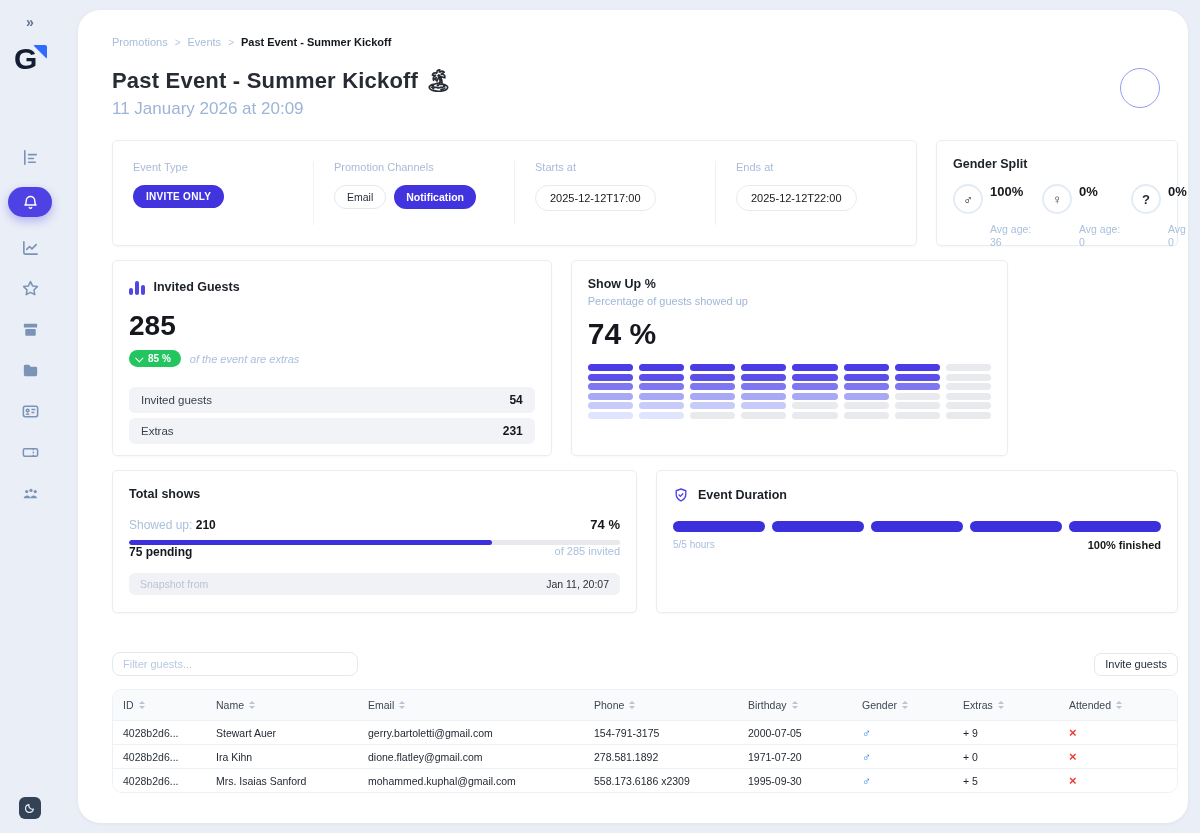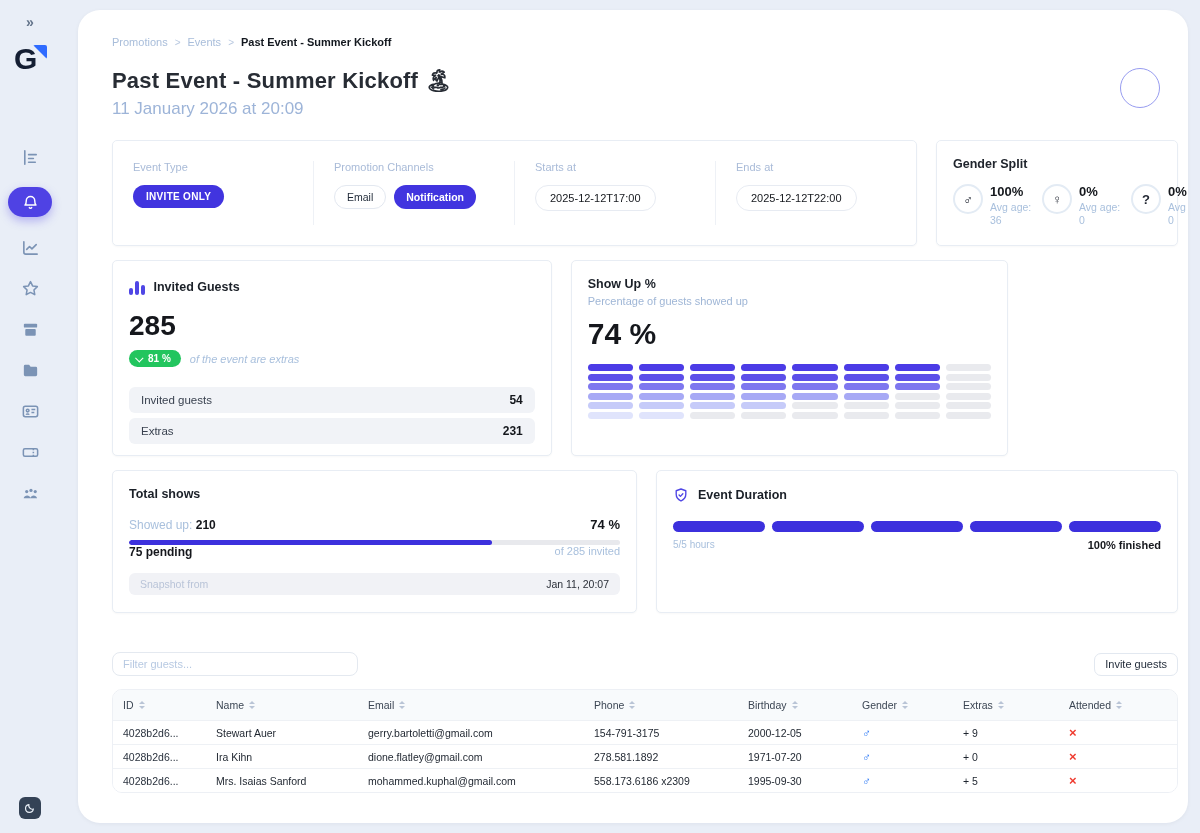--- a/index.html
+++ b/index.html
@@ -62,21 +62,21 @@
   .pill-value { background:#fff; color:#15181d; border:1px solid #e7ebf2; padding:6px 14px; font-size:11px; font-weight:500; }
   .pill-row { display:flex; gap:8px; }
 
   .gender-card { width:242px; height:106px; padding:16px 16px; }
   .gender-title { font-size:12.5px; font-weight:600; color:#20252d; }
   .gender-items { display:flex; gap:8px; margin-top:13px; }
   .gender-item { display:flex; gap:7px; align-items:flex-start; }
   .gender-circle { width:30px; height:30px; border-radius:50%; border:2px solid #e3ebf4;
     display:flex; align-items:center; justify-content:center; font-size:13px; font-weight:700;
     color:#1f2430; flex:0 0 30px; }
-  .gender-text { display:flex; flex-direction:column; width:44px; }
+  .gender-text { display:flex; flex-direction:column; width:44px;gap:22px; }
   .gender-text b { font-size:13px; font-weight:700; color:#15181d; }
   .gender-text i { font-style:normal; font-size:10.5px; color:#a9c0dd; line-height:1.25; margin-top:2px; }
 
   
   .row2 { display:flex; gap:19px; margin-top:14px; width:896px; }
   .invited-card { width:525px; height:196px; padding:18px 16px; }
   .card-title-row { display:flex; align-items:center; gap:9px; }
   .card-title { font-size:12.5px; font-weight:700; color:#1b2028; }
   .big-number { font-size:28px; font-weight:800; color:#15171c; margin-top:15px; }
   .badge-row { display:flex; align-items:center; gap:9px; margin-top:8px; }
@@ -305,21 +305,21 @@
             <span style="height:7px"></span>
               <span style="height:14px"></span>
               <span style="height:10px"></span>
           </span>
           <span class="card-title">Invited Guests</span>
         </div>
         <div class="big-number">285</div>
         <div class="badge-row">
           <span class="badge-green">
             <span class="chev"></span>
-            <span>81 %</span>
+            <span>85 %</span>
           </span>
           <span class="badge-note">of the event are extras</span>
         </div>
         <div class="metric-rows">
             <div class="metric-row">
               <span class="m-label">Invited guests</span>
               <span class="m-value">54</span>
             </div>
             <div class="metric-row">
               <span class="m-label">Extras</span>
@@ -502,21 +502,21 @@
               <i class="dn"></i>
             </span>
           </div>
         </div>
       <div>
           <div class="tr">
             <div class="td td-id">4028b2d6...</div>
             <div class="td">Stewart Auer</div>
             <div class="td">gerry.bartoletti@gmail.com</div>
             <div class="td">154-791-3175</div>
-            <div class="td">2000-12-05</div>
+            <div class="td">2000-07-05</div>
             <div class="td"><span class="male-glyph">♂</span></div>
             <div class="td">+ 9</div>
             <div class="td"><span class="x-glyph">×</span></div>
           </div>
           <div class="tr">
             <div class="td td-id">4028b2d6...</div>
             <div class="td">Ira Kihn</div>
             <div class="td">dione.flatley@gmail.com</div>
             <div class="td">278.581.1892</div>
             <div class="td">1971-07-20</div>

